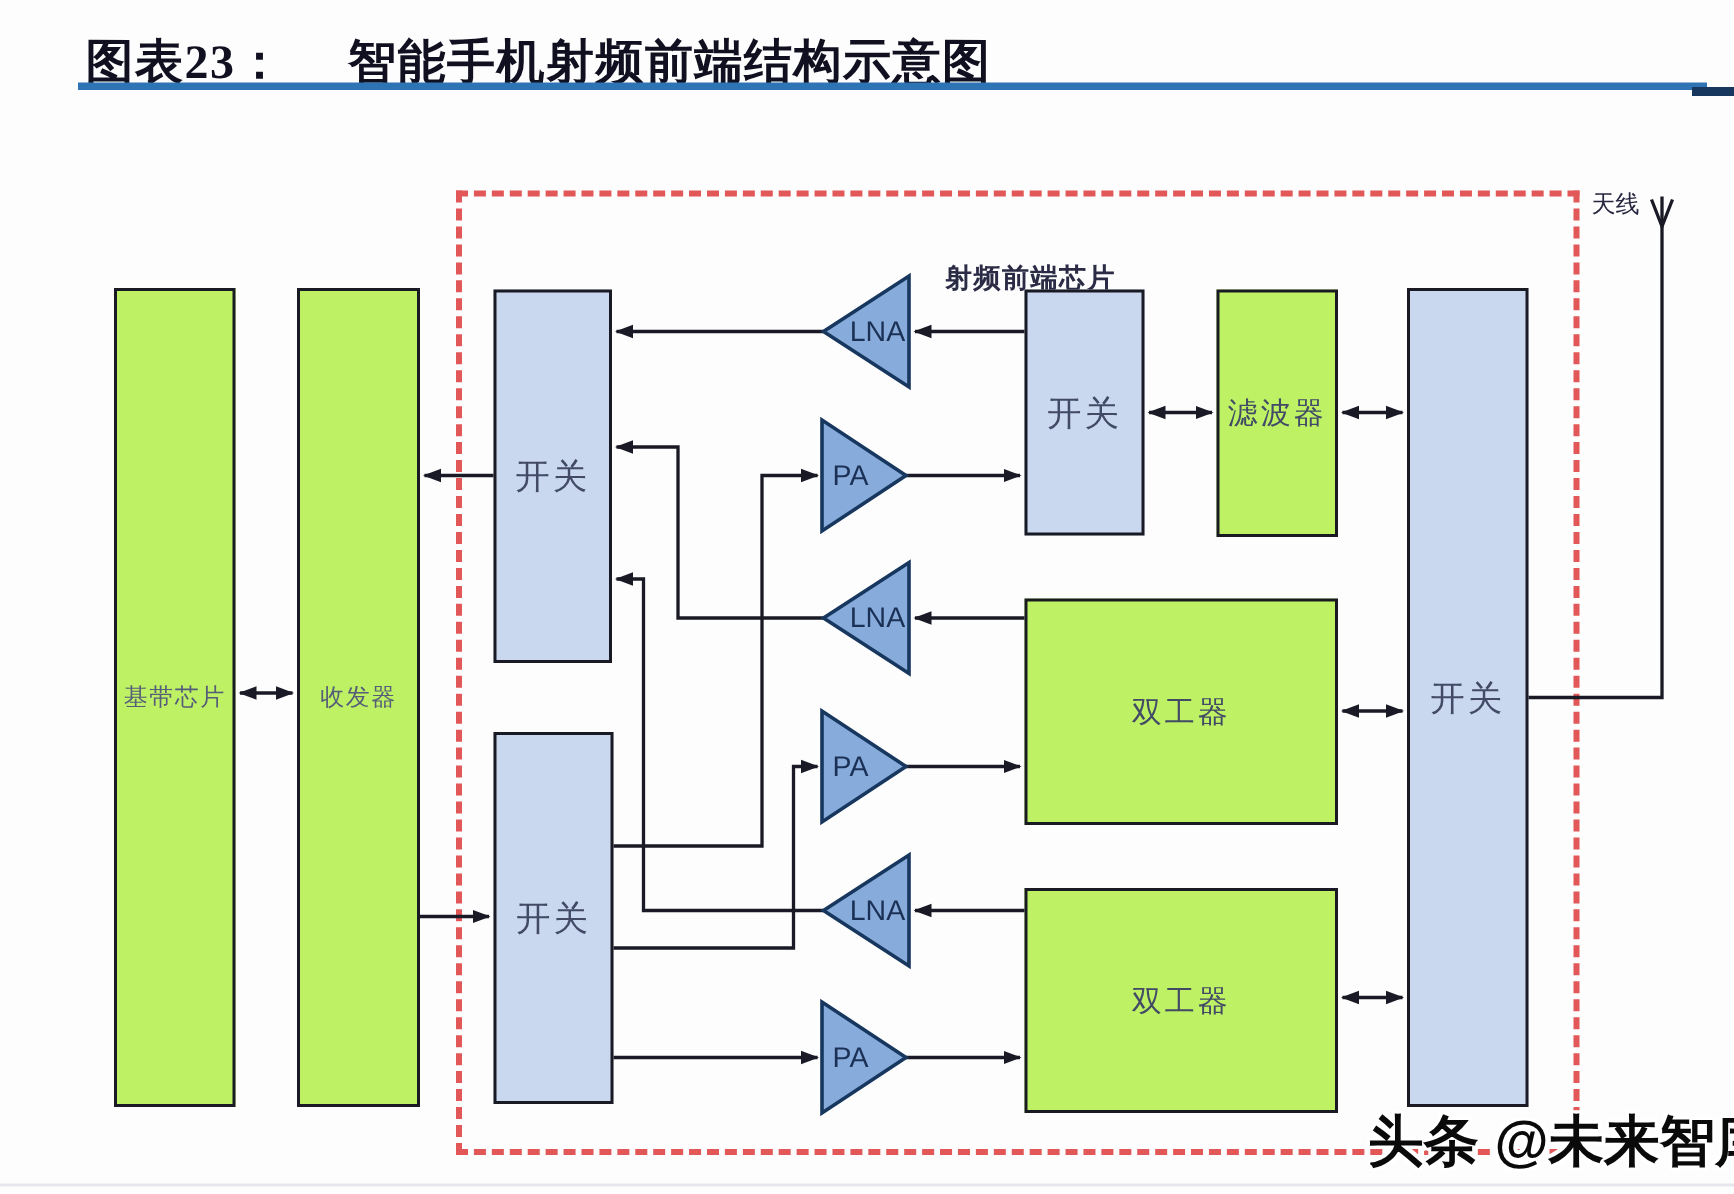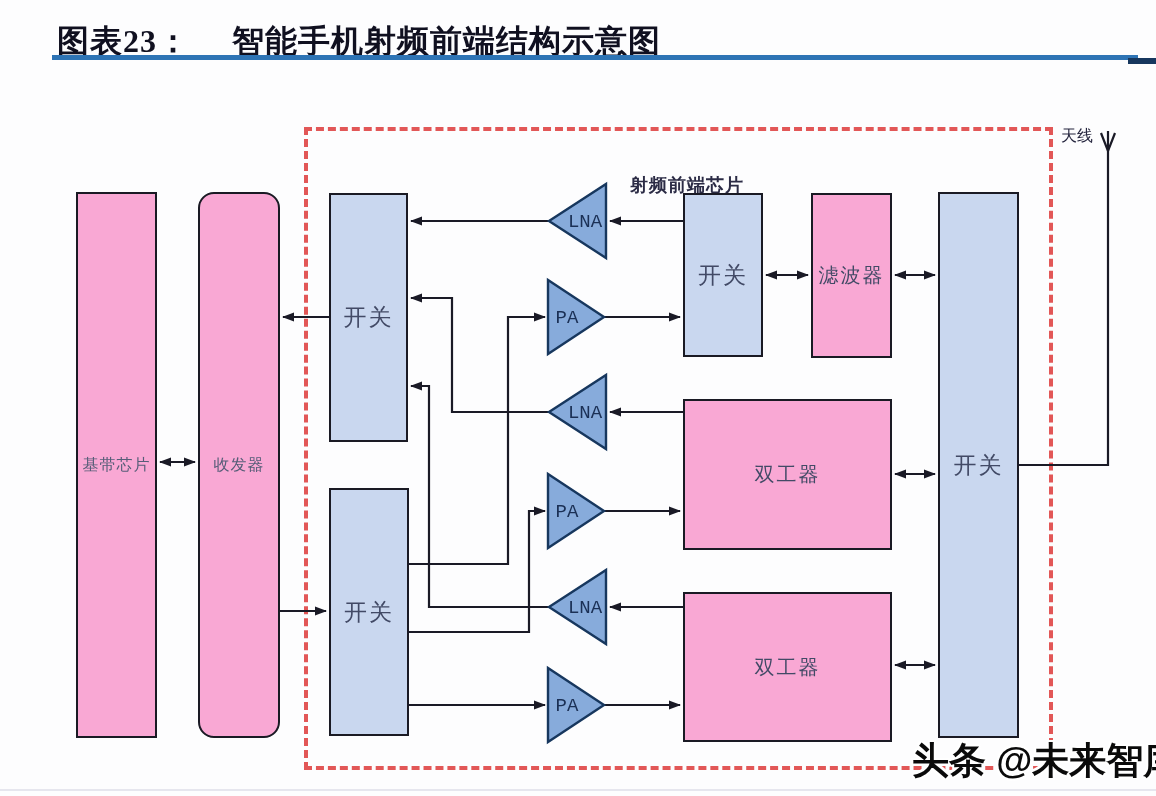--- a/index.html
+++ b/index.html
@@ -18,35 +18,35 @@
   #chip-region{position:absolute;left:304px;top:127px;width:749px;height:643px;
     border:4px dashed #e25757;box-sizing:border-box;}
   #chip-region-label{position:absolute;left:630px;top:151px;width:140px;
     font-size:18px;font-weight:700;color:#2b2b45;letter-spacing:1px;margin-top:22px;}
   #antenna-label{position:absolute;left:1061px;top:126px;font-size:16px;font-weight:400;color:#26263f;}
   
   .blk{position:absolute;box-sizing:border-box;border:2px solid #1a1a24;
     display:flex;align-items:center;justify-content:center;text-align:left;}
   .blk .lbl{color:#424a66;letter-spacing:2px;}
   .blue{background:#c9d7ef;}
-  .gray{background:#f9a8d4;}
+  .gray{background:#bef264;}
   #blk-baseband   {left:76px; top:192px;width:81px; height:546px;}
-  #blk-transceiver{left:198px;top:192px;width:82px; height:546px;border-radius:16px;}
+  #blk-transceiver{left:198px;top:192px;width:82px; height:546px;}
   #blk-baseband .lbl, #blk-transceiver .lbl{font-size:16px;color:#565d78;letter-spacing:1px;}
   #blk-rx-switch  {left:329px;top:193px;width:79px; height:249px;}
   #blk-tx-switch  {left:329px;top:488px;width:80px; height:248px;}
   #blk-band-switch{left:683px;top:193px;width:80px; height:164px;}
   #blk-filter     {left:811px;top:193px;width:81px; height:165px;}
   #blk-duplexer1  {left:683px;top:399px;width:209px;height:151px;}
   #blk-duplexer2  {left:683px;top:592px;width:209px;height:150px;}
   #blk-ant-switch {left:938px;top:192px;width:81px; height:546px;}
   .sw .lbl{font-size:23px;}
   #blk-filter .lbl, #blk-duplexer1 .lbl, #blk-duplexer2 .lbl{font-size:20px;}
   
-  .amp-lbl{position:absolute;font-family:Liberation Mono, monospace;font-size:19px;
+  .amp-lbl{position:absolute;font-family:Liberation Sans, sans-serif;font-size:19px;
     color:#1b3055;transform:translate(-50%,-50%);letter-spacing:0px;text-align:center;}
   
   #wiring{position:absolute;left:0;top:0;pointer-events:none;}
   
   #watermark{position:absolute;left:912px;top:736px;white-space:nowrap;
     font-family:"Liberation Sans", sans-serif;font-weight:700;font-size:37px;color:#0a0a0a;
     text-shadow:-2px -2px 0 #fff,2px -2px 0 #fff,-2px 2px 0 #fff,2px 2px 0 #fff,
                  0 -2px 0 #fff,0 2px 0 #fff,-2px 0 0 #fff,2px 0 0 #fff;}
   #bottom-rule{position:absolute;left:0;top:789px;width:1156px;height:2px;background:#e6e6ee;}
 </style>

